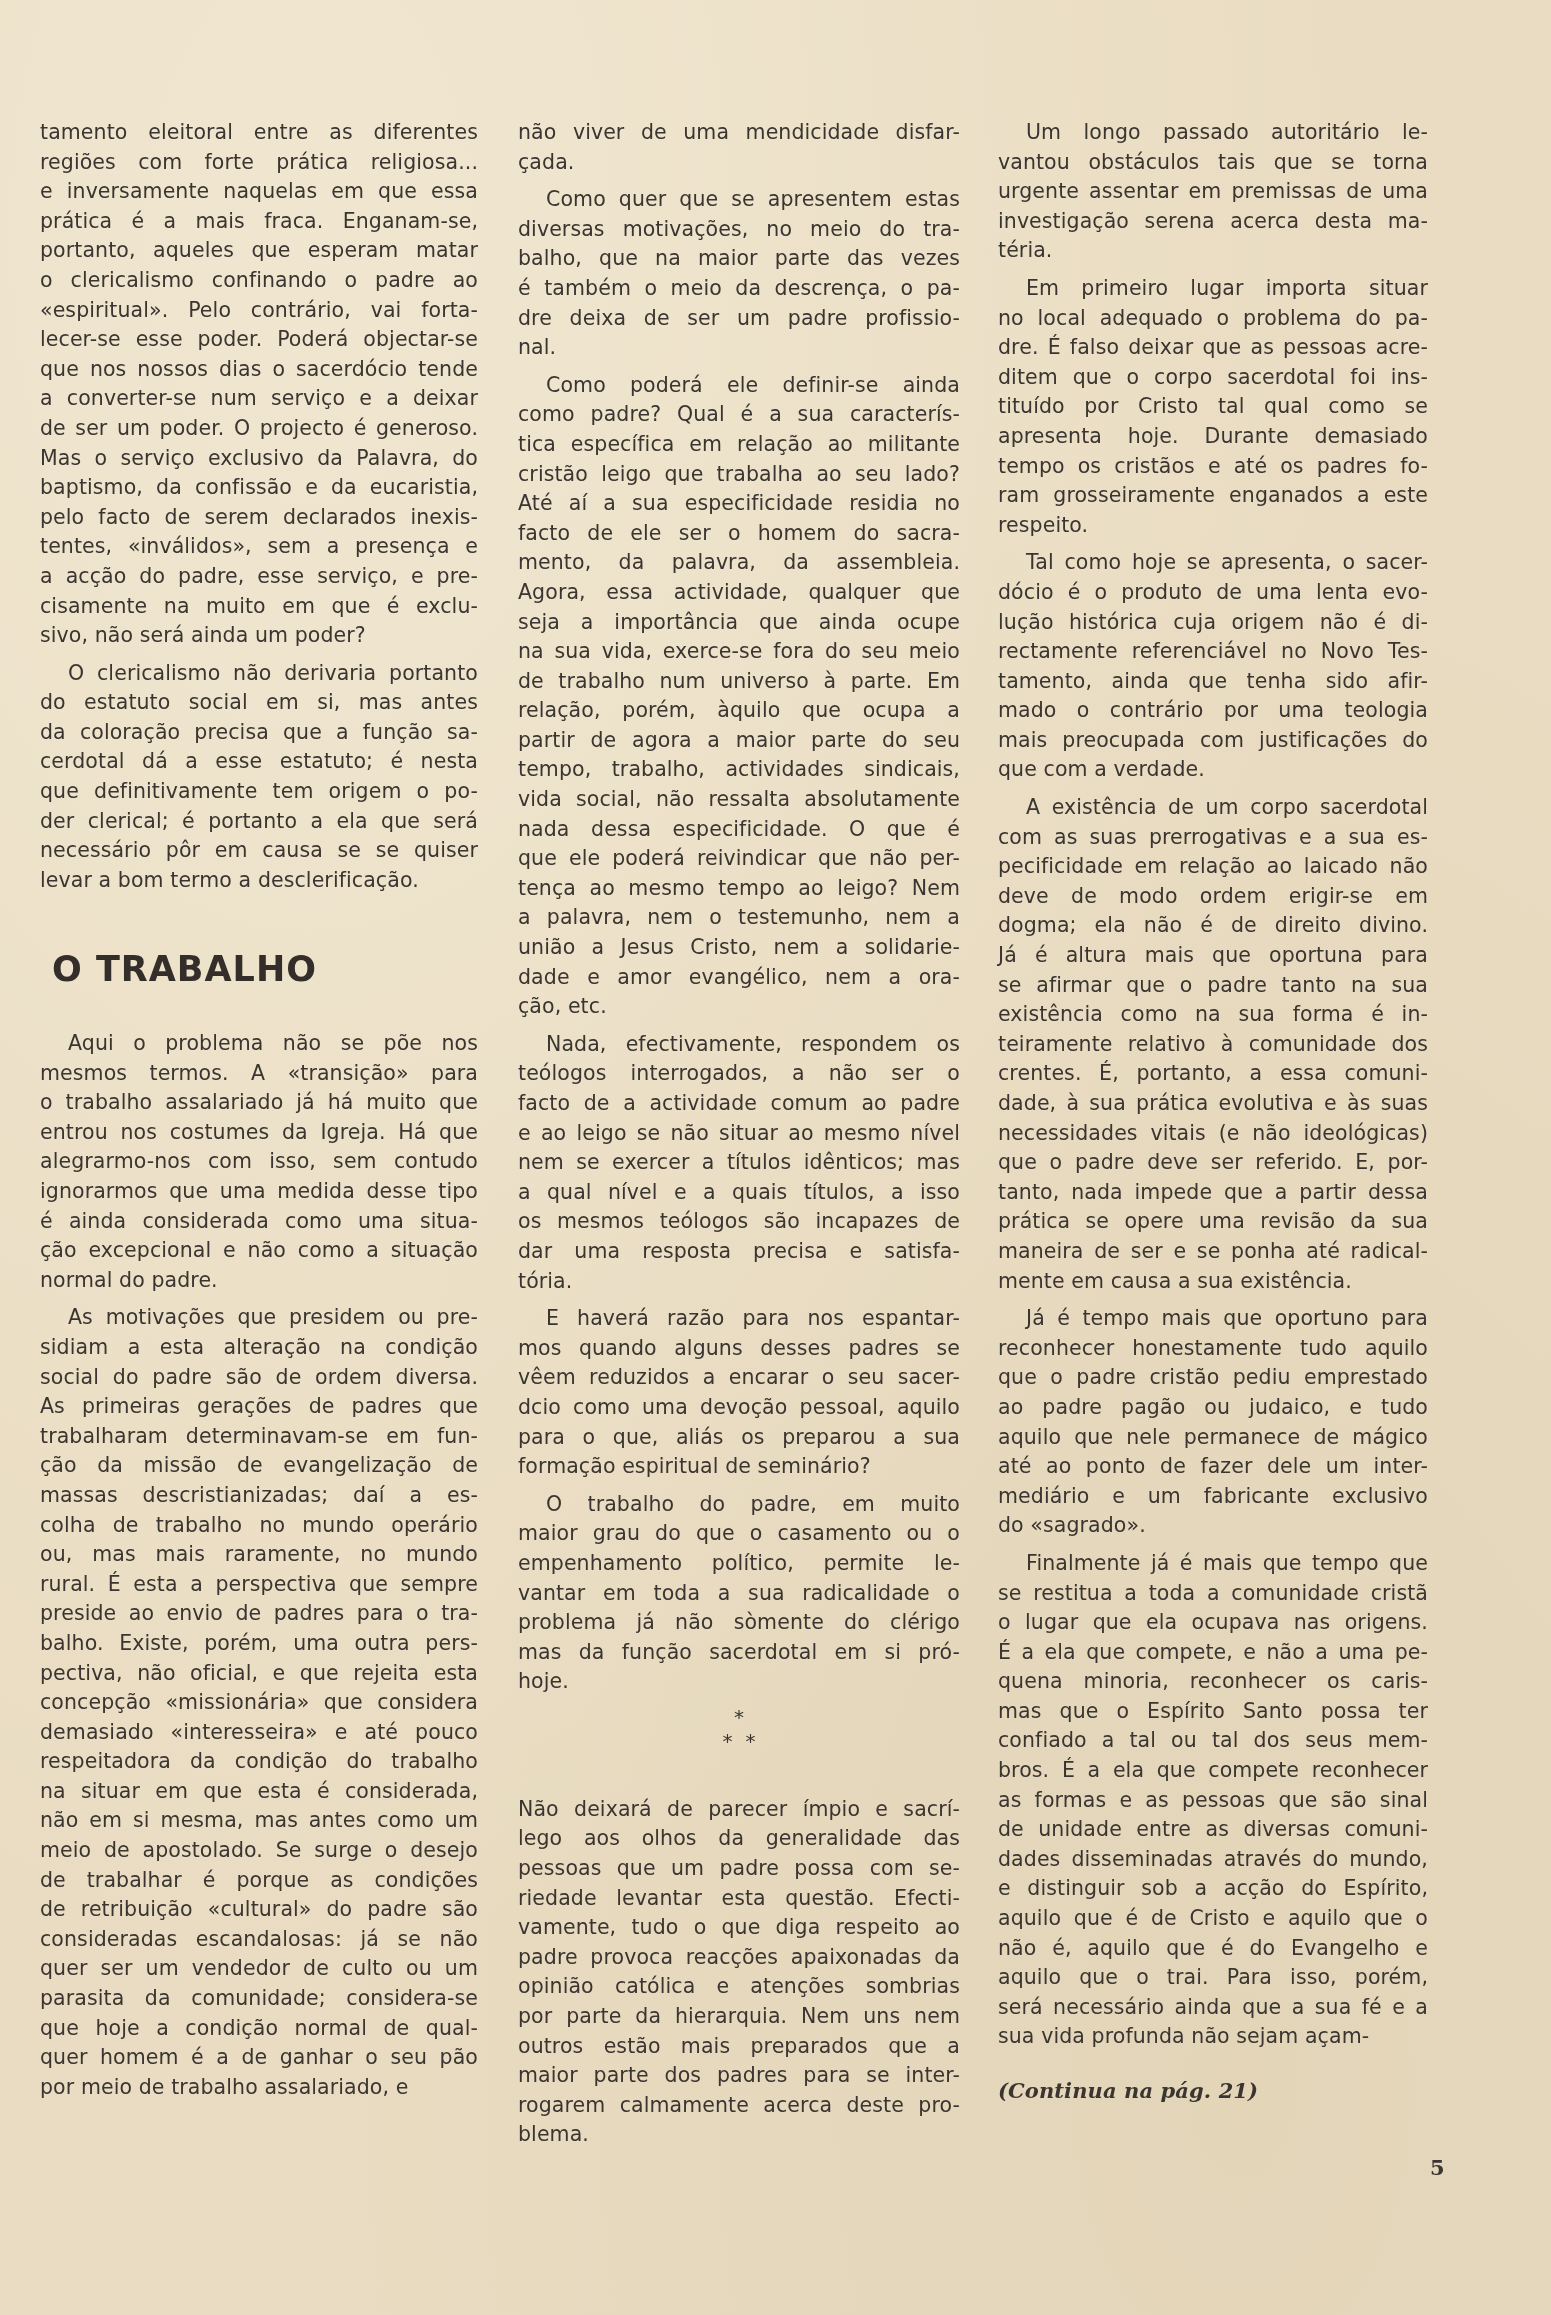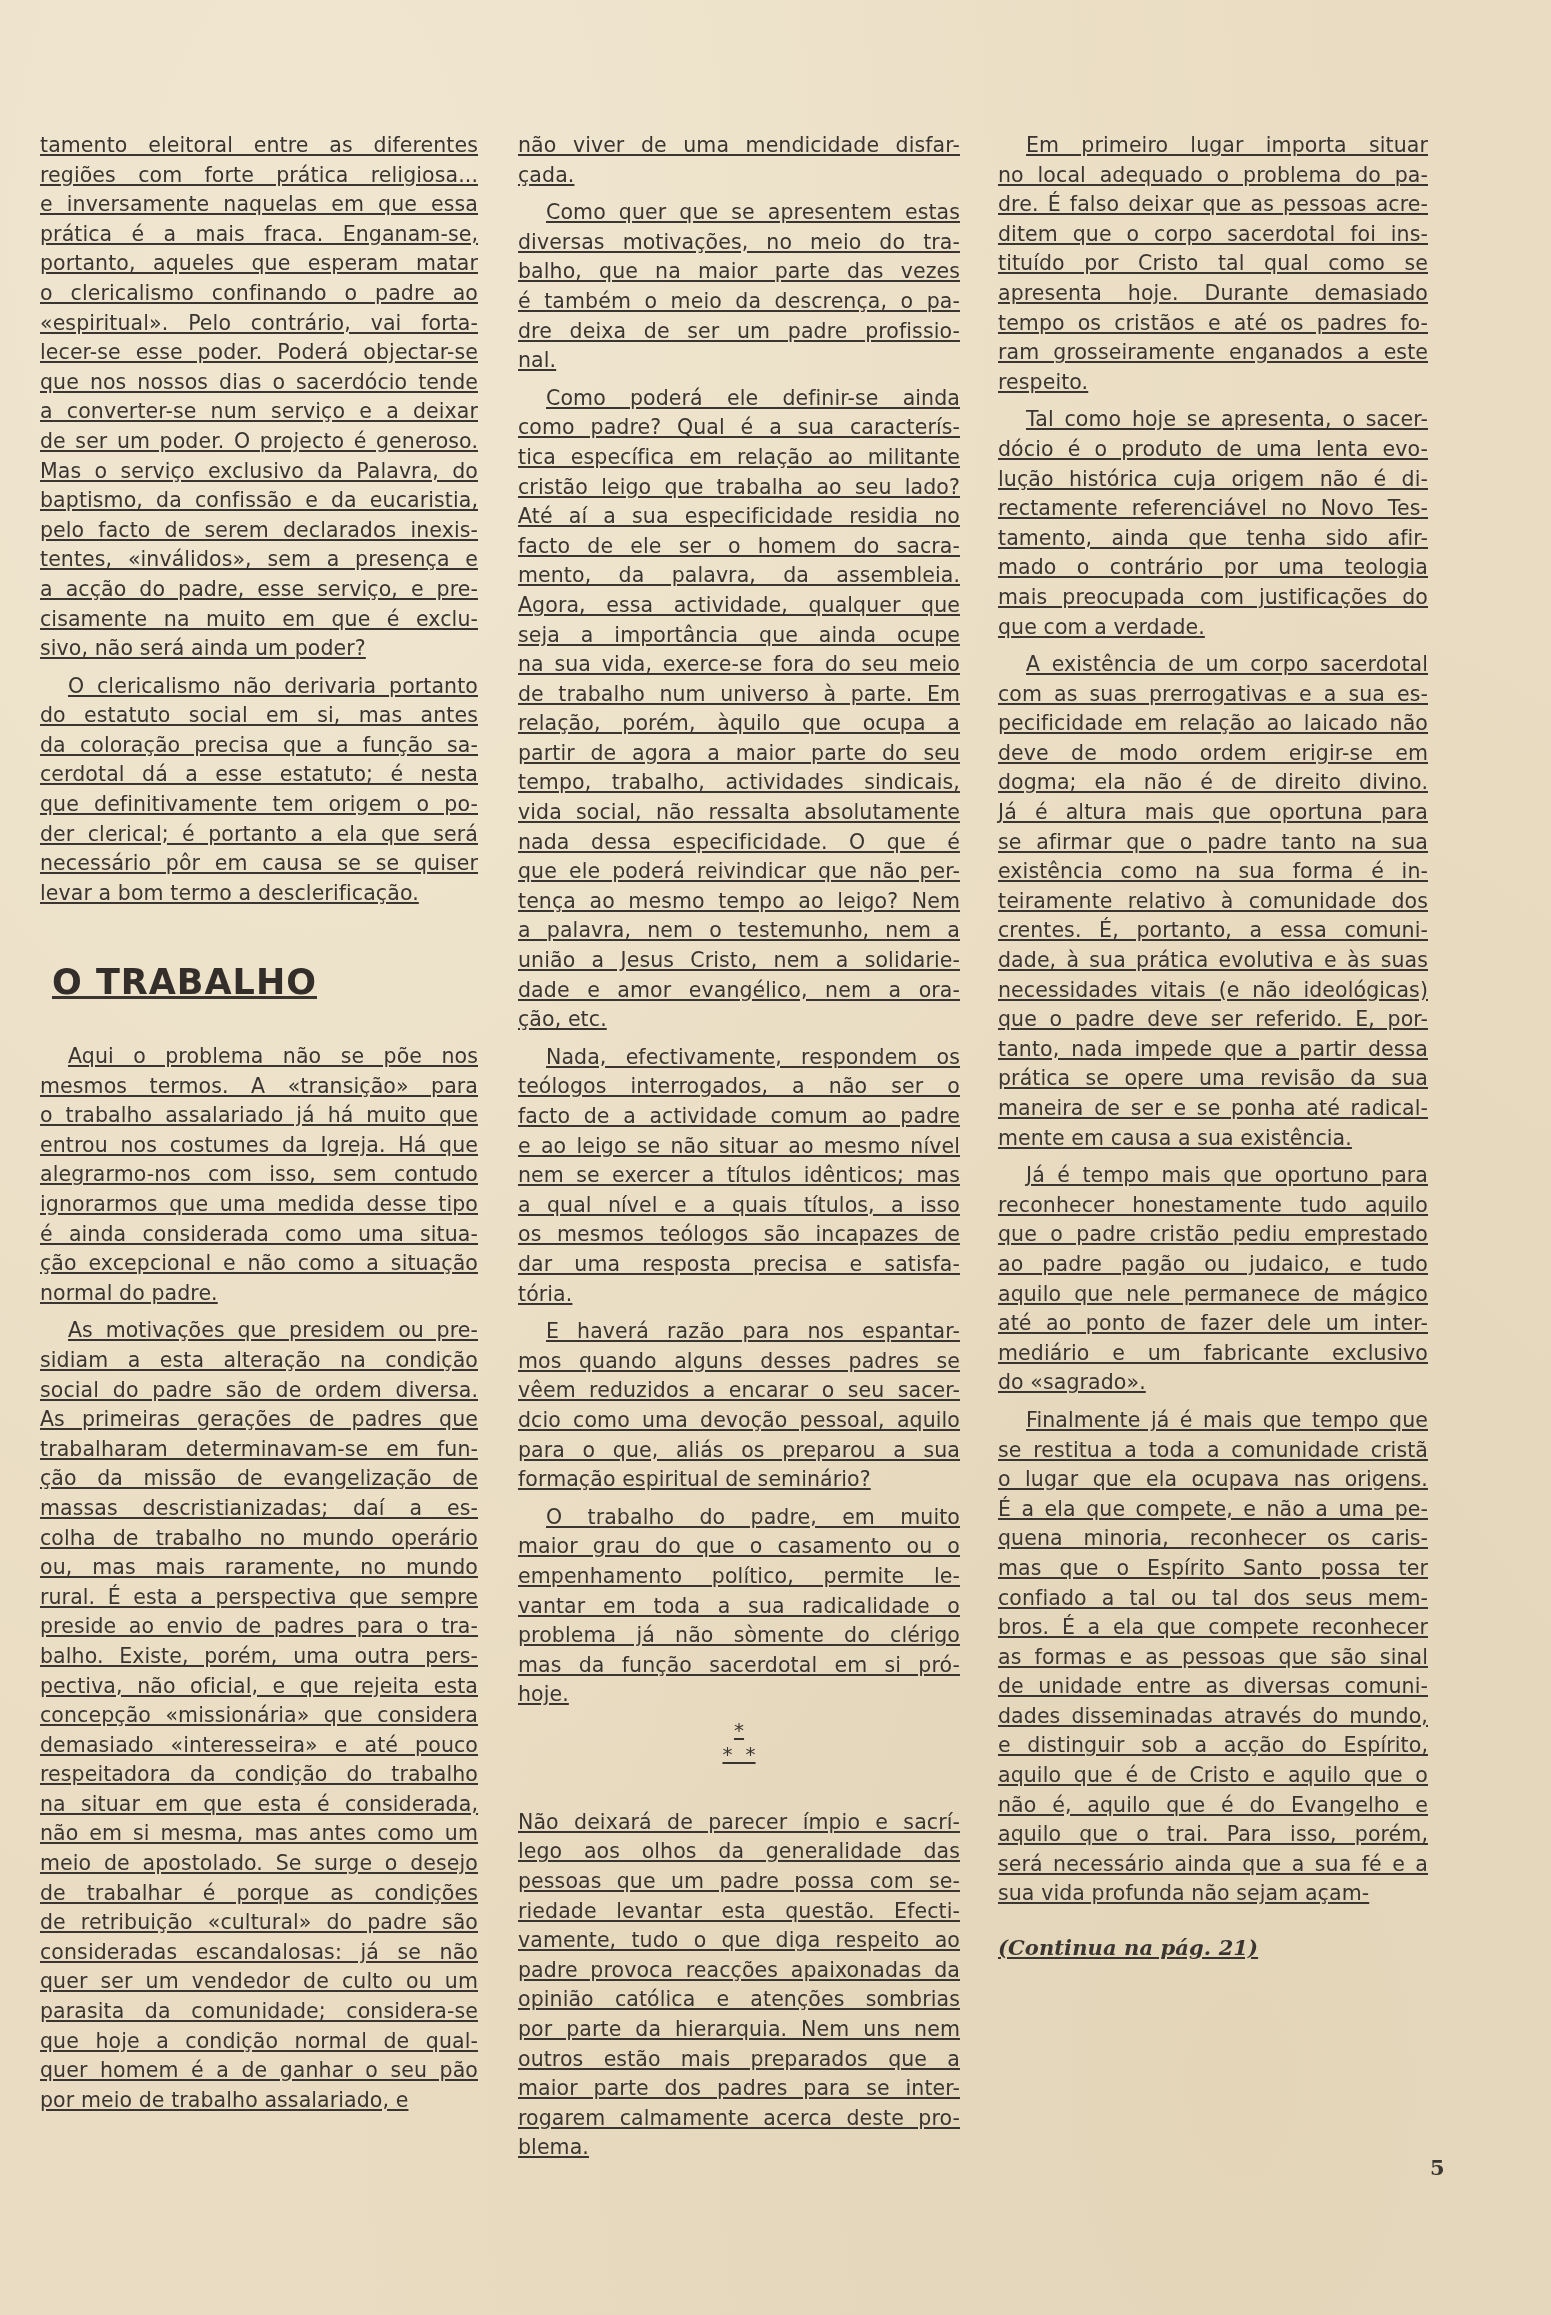--- a/index.html
+++ b/index.html
@@ -5,21 +5,21 @@
   html, body { margin: 0; padding: 0; }
   body {
     width: 1551px; height: 2315px; position: relative; overflow: hidden;
     background: #e9dcc2;
     background-image:
       radial-gradient(ellipse at 20% 10%, rgba(255,250,235,0.35), transparent 60%),
       radial-gradient(ellipse at 80% 90%, rgba(200,180,140,0.18), transparent 55%);
     color: #3a3530;
     font-family: "DejaVu Sans", sans-serif;
   }
-  .col { position: absolute; top: 131px; font-size: 20.5px; line-height: 29.6px; letter-spacing: 0.1px; text-decoration: underline; }
+  .col { position: absolute; top: 118px; font-size: 20.5px; line-height: 29.6px; letter-spacing: 0.1px; }
   #col1 { left: 40px; width: 438px; }
   #col2 { left: 518px; width: 442px; }
   #col3 { left: 998px; width: 430px; }
   .line { display: block; text-align: justify; text-align-last: justify; white-space: nowrap; height: 29.6px; }
   .line.last { text-align-last: left; }
   .para { margin-bottom: 8px; }
   .indent { padding-left: 28px; }
   .heading {
     font-family: "DejaVu Sans", sans-serif; font-weight: bold; font-size: 35px; letter-spacing: 1px;
     color: #332e2a; margin: 60px 0 44px 12px;
@@ -201,20 +201,27 @@
         <span class="line">maior parte dos padres para se inter-</span>
         <span class="line">rogarem calmamente acerca deste pro-</span>
         <span class="line last">blema.</span>
       </div>
     </div>
 </div>
 
 <div id="col3" class="col">
   <div>
       <div class="para">
+        <span class="line indent">Um longo passado autoritário le-</span>
+        <span class="line">vantou obstáculos tais que se torna</span>
+        <span class="line">urgente assentar em premissas de uma</span>
+        <span class="line">investigação serena acerca desta ma-</span>
+        <span class="line last">téria.</span>
+      </div>
+      <div class="para">
         <span class="line indent">Em primeiro lugar importa situar</span>
         <span class="line">no local adequado o problema do pa-</span>
         <span class="line">dre. É falso deixar que as pessoas acre-</span>
         <span class="line">ditem que o corpo sacerdotal foi ins-</span>
         <span class="line">tituído por Cristo tal qual como se</span>
         <span class="line">apresenta hoje. Durante demasiado</span>
         <span class="line">tempo os cristãos e até os padres fo-</span>
         <span class="line">ram grosseiramente enganados a este</span>
         <span class="line last">respeito.</span>
       </div>

